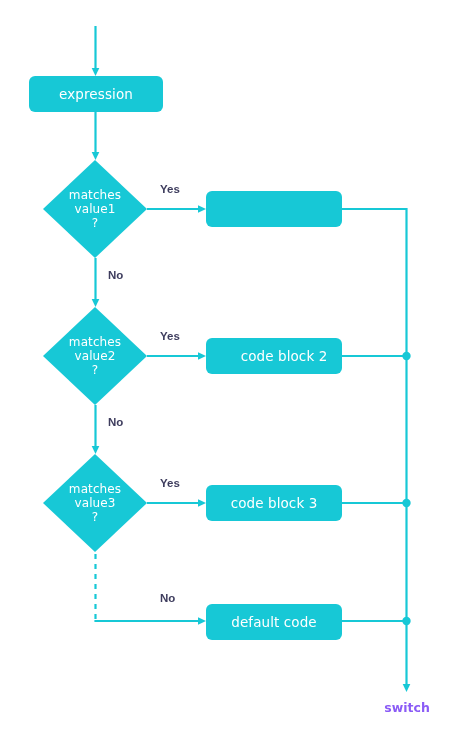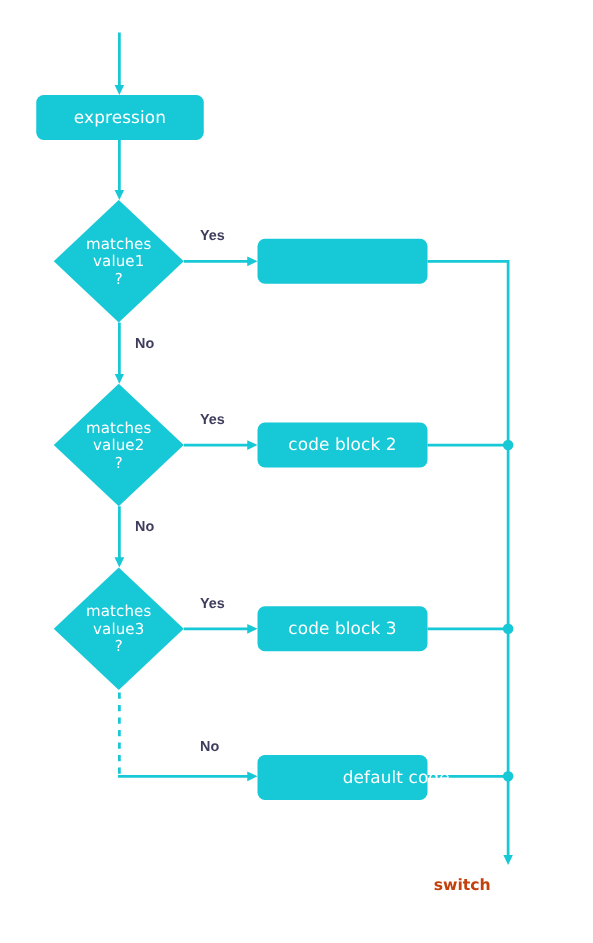--- a/index.html
+++ b/index.html
@@ -23,25 +23,25 @@
   .edge-label{
     position:absolute;
     color:#3e3d5e;
     font-size:11.5px;
     font-weight:700;
     font-family:Liberation Sans, sans-serif;
     white-space:nowrap;
   }
   .terminal-label{
     position:absolute;
-    color:#c2410c;
+    color:#8b5cf6;
     font-size:12.5px;
     font-weight:700;
     line-height:15px;
-    text-align:left;
+    text-align:center;
     font-family:"DejaVu Sans", sans-serif;
   }
 </style>
 </head>
 <body>
 
 <div id="canvas">
 
   <svg class="layer" viewBox="0 0 474 754" xmlns="http://www.w3.org/2000/svg">
     <defs>
@@ -104,25 +104,25 @@
     <span>?</span>
   </div>
 
   <div class="node-label diamond-label" style="left:43px;top:454px;width:104px;height:98px;flex-direction:column;">
     <span>matches</span>
     <span>value3</span>
     <span>?</span>
   </div>
 
 
-  <div class="node-label box-label" style="left:206px;top:338px;width:136px;height:36px;">code block 2</div>
+  <div class="node-label box-label" style="left:216px;top:338px;width:136px;height:36px;">code block 2</div>
 
   <div class="node-label box-label" style="left:206px;top:485px;width:136px;height:36px;border-radius:13px;">code block 3</div>
 
-  <div class="node-label box-label" style="left:206px;top:604px;width:136px;height:36px;padding-left:43px;">default code</div>
+  <div class="node-label box-label" style="left:206px;top:604px;width:136px;height:36px;">default code</div>
 
   <div class="edge-label" style="left:160px;top:183px;">Yes</div>
   <div class="edge-label" style="left:108px;top:269px;">No</div>
 
   <div class="edge-label" style="left:160px;top:330px;">Yes</div>
   <div class="edge-label" style="left:108px;top:416px;">No</div>
 
   <div class="edge-label" style="left:160px;top:477px;">Yes</div>
   <div class="edge-label" style="left:160px;top:592px;">No</div>
 

